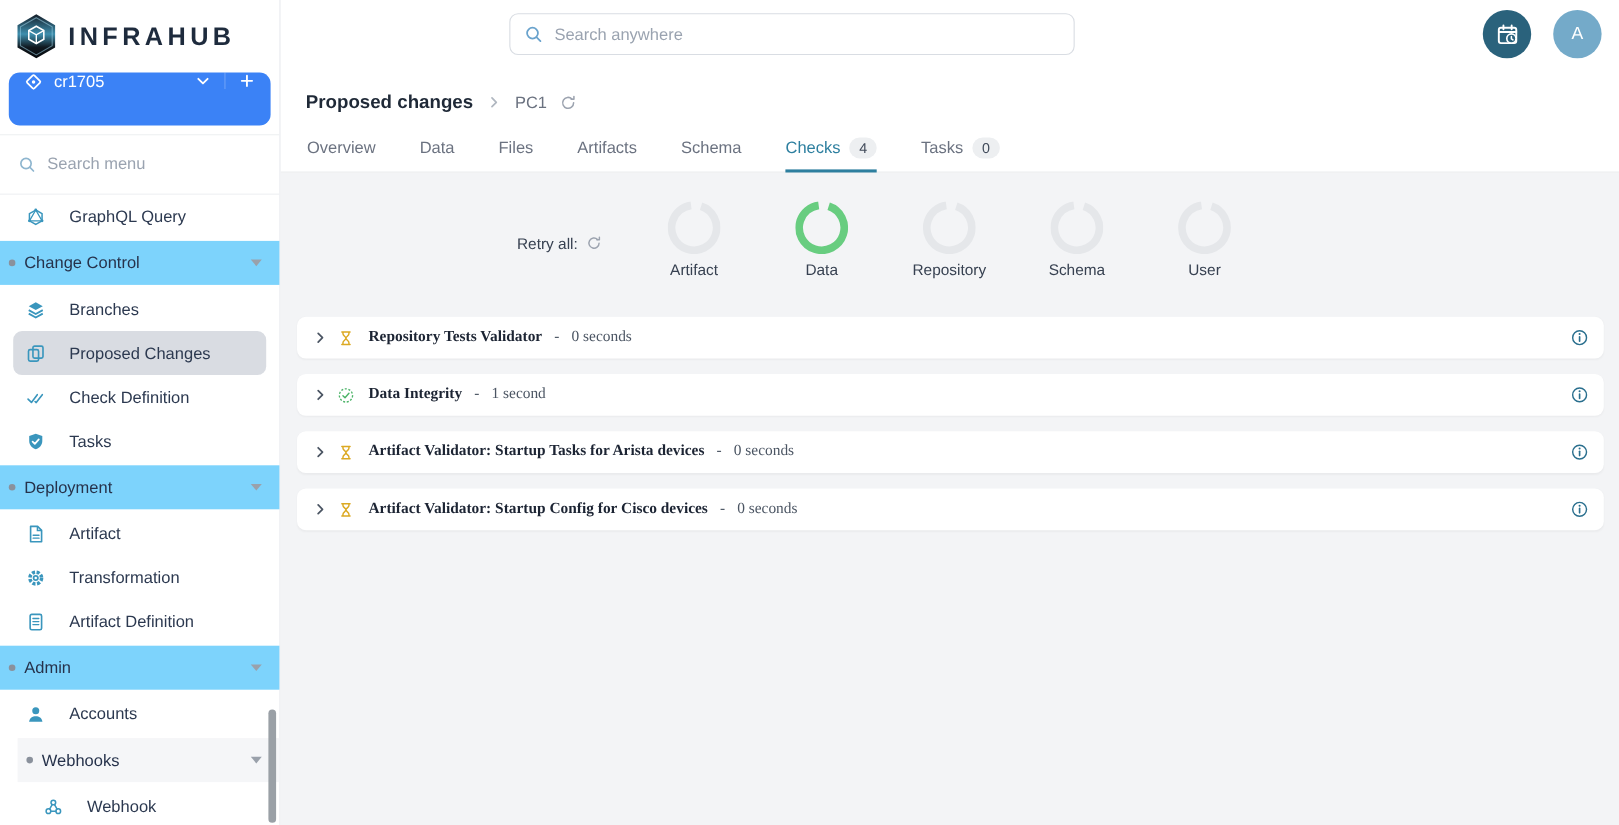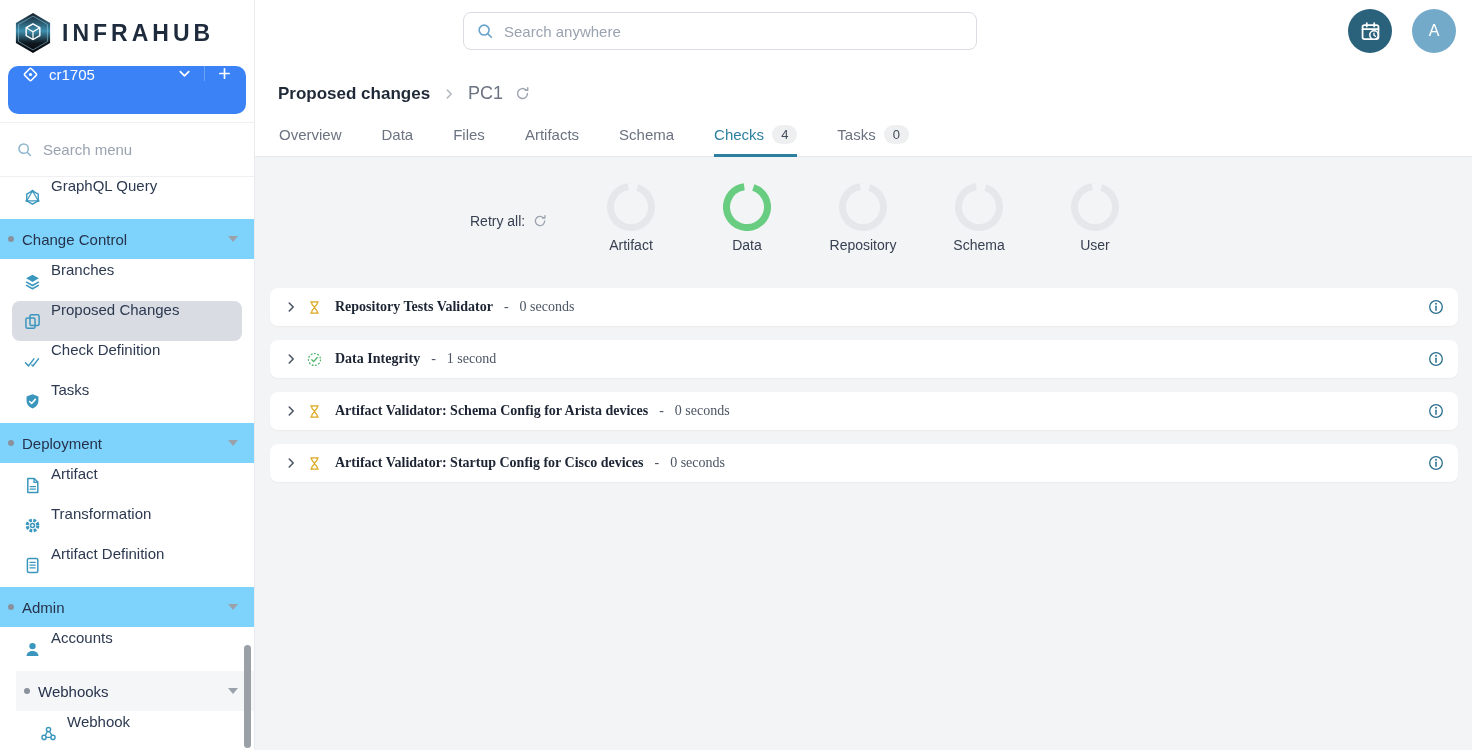--- a/index.html
+++ b/index.html
@@ -17,21 +17,21 @@
   .branch-btn .blabel { font-size:15px; margin-left:10px; flex:1; }
   .branch-btn .chev { display:flex; align-items:center; padding-right:12px; }
   .branch-btn .plus { display:flex; align-items:center; padding-left:12px;
                       border-left:1px solid rgba(255,255,255,0.25); }
   .side-divider { border-bottom:1px solid #eef0f2; }
   .menu-search { display:flex; align-items:center; gap:10px; padding:18px 16px; }
   .menu-search input { border:none; outline:none; font-size:15px; color:#424b5a; width:170px;
                        font-family:"Liberation Sans", sans-serif; }
   .menu-search input::placeholder { color:#9aa3b0; }
   .menu { font-size:15px; color:#2c3950; }
-  .menu-item { display:flex; gap:10px; height:40px; padding-left:24px; cursor:pointer; }
+  .menu-item { display:flex; align-items:center; gap:22px; height:40px; padding-left:24px; cursor:pointer; }
   .menu-item.selected { background:#d9dce2; border-radius:8px; margin:0 12px; padding-left:12px; }
   .menu-item.indent2 { padding-left:40px; }
   .menu-group { display:flex; align-items:center; height:40px; background:#7dd3fc;
                 padding:0 16px 0 8px; margin:2px 0; cursor:pointer; }
   .menu-group.sub { background:#f5f6f8; margin-left:16px; padding-left:8px; }
   .bullet { width:6px; height:6px; border-radius:50%; background:#8a919c; margin-right:8px; flex:none; }
   .menu-group .glabel { flex:1; color:#26324b; }
   .caret-down { width:0; height:0; border-left:5px solid transparent; border-right:5px solid transparent;
                 border-top:6px solid #9aa1ab; }
   .mi-icon { color:#3a96bd; display:flex; align-items:center; flex:none; }
@@ -47,21 +47,21 @@
                          font-family:"Liberation Sans", sans-serif; }
   .global-search input::placeholder { color:#9aa3b0; }
   .round-btn { position:absolute; top:9px; width:44px; height:44px; border-radius:50%;
                display:flex; align-items:center; justify-content:center; cursor:pointer; border:none; }
   .cal-btn { left:1093px; background:#2a627c; }
   .avatar { left:1157px; background:#74aac9; color:#fff; font-size:16px; }
 
   
   .crumb-row { position:absolute; left:278px; top:83px; display:flex; align-items:center; gap:12px; }
   .crumb-title { font-size:17px; font-weight:700; color:#1f2937; cursor:pointer; }
-  .crumb-current { font-size:18px; color:#6b7280; }
+  .crumb-current { font-size:15px; color:#6b7280; }
   .icon-btn { background:none; border:none; padding:0; display:flex; align-items:center; cursor:pointer; }
 
   .tabs-row { position:absolute; left:255px; right:0; top:113px; height:44px;
               border-bottom:1px solid #e7e9ec; }
   .tabs { display:flex; gap:40px; padding-left:24px; height:100%; }
   .tab { display:flex; align-items:center; gap:8px; font-size:15px; color:#6b7280;
          cursor:pointer; position:relative; height:100%; }
   .tab.active { color:#2d7f9f; }
   .tab.active::after { content:""; position:absolute; left:0; right:0; bottom:-1px; height:3px;
                        background:#2d7f9f; }
@@ -499,21 +499,21 @@
 
       <div class="check-row">
         <button class="icon-btn grayic">
           <svg width="14" height="14">
               <use href="#i-chevron-right"></use>
             </svg>
         </button>
         <svg width="15" height="15" class="amber">
             <use href="#i-hourglass"></use>
           </svg>
-        <span class="check-name">Artifact Validator: Schema Config for Arista devices</span>
+        <span class="check-name">Artifact Validator: Startup Tasks for Arista devices</span>
         <span class="check-sep">-</span>
         <span class="check-duration">0 seconds</span>
         <span class="row-spacer"></span>
         <button class="icon-btn infocol">
           <svg width="16" height="16">
               <use href="#i-info"></use>
             </svg>
         </button>
       </div>
 

